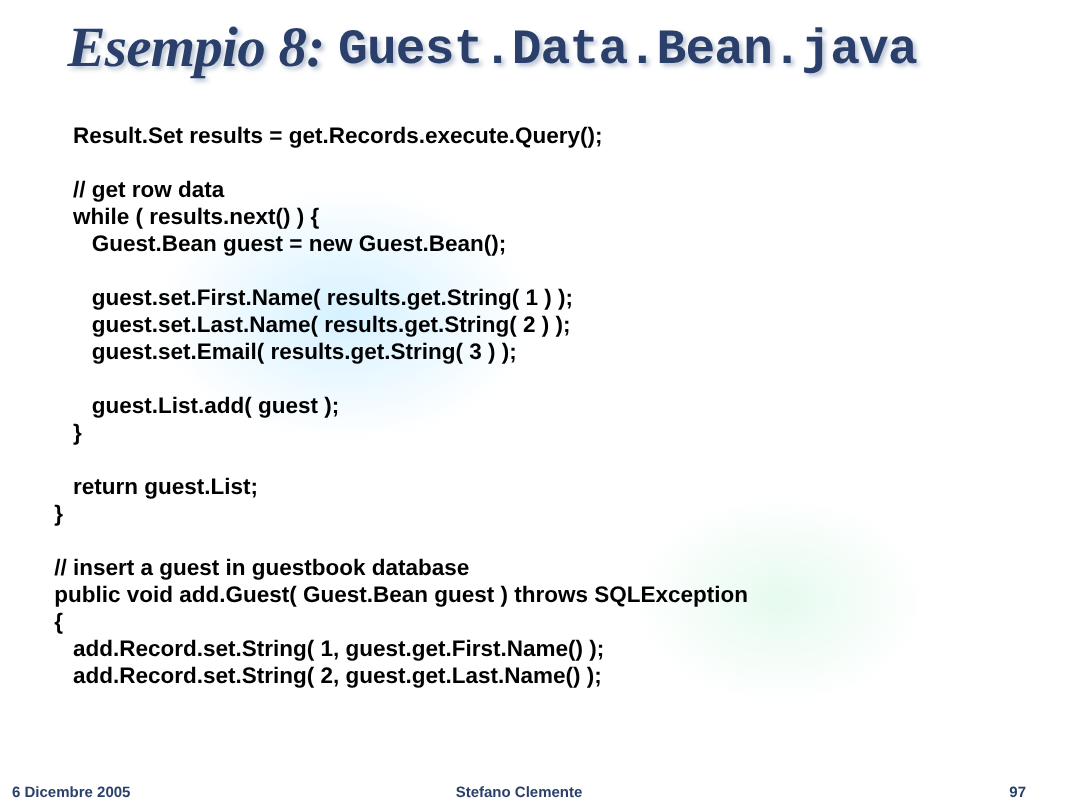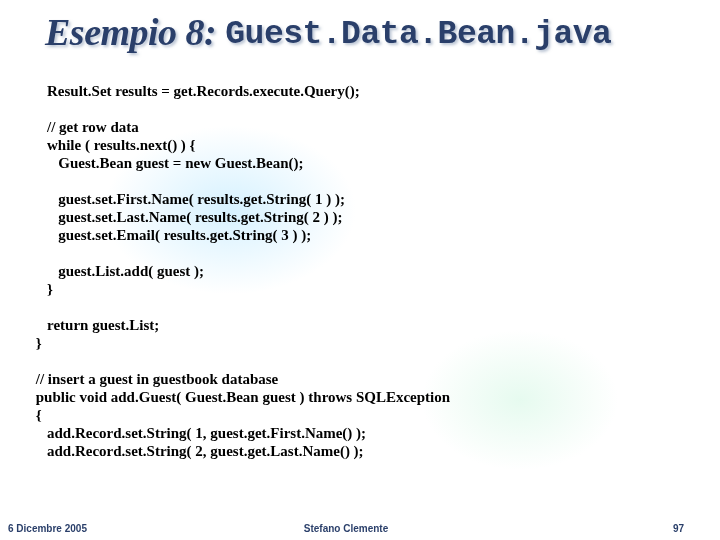--- a/index.html
+++ b/index.html
@@ -36,21 +36,21 @@
     color: #2a3f6a;
     text-shadow: 2px 2px 3px rgba(120,140,170,0.5);
     letter-spacing: -0.5px;
     vertical-align: 2px;
   }
   .code {
     position: absolute;
     left: 32px;
     top: 82px;
     width: 670px;
-    font-family: Liberation Serif, serif;
+    font-family: Liberation Sans, sans-serif;
     font-weight: 700;
     font-size: 15px;
     line-height: 18px;
     white-space: pre;
     color: #000;
   }
   .footer {
     position: absolute;
     left: 0;
     bottom: 6px;

